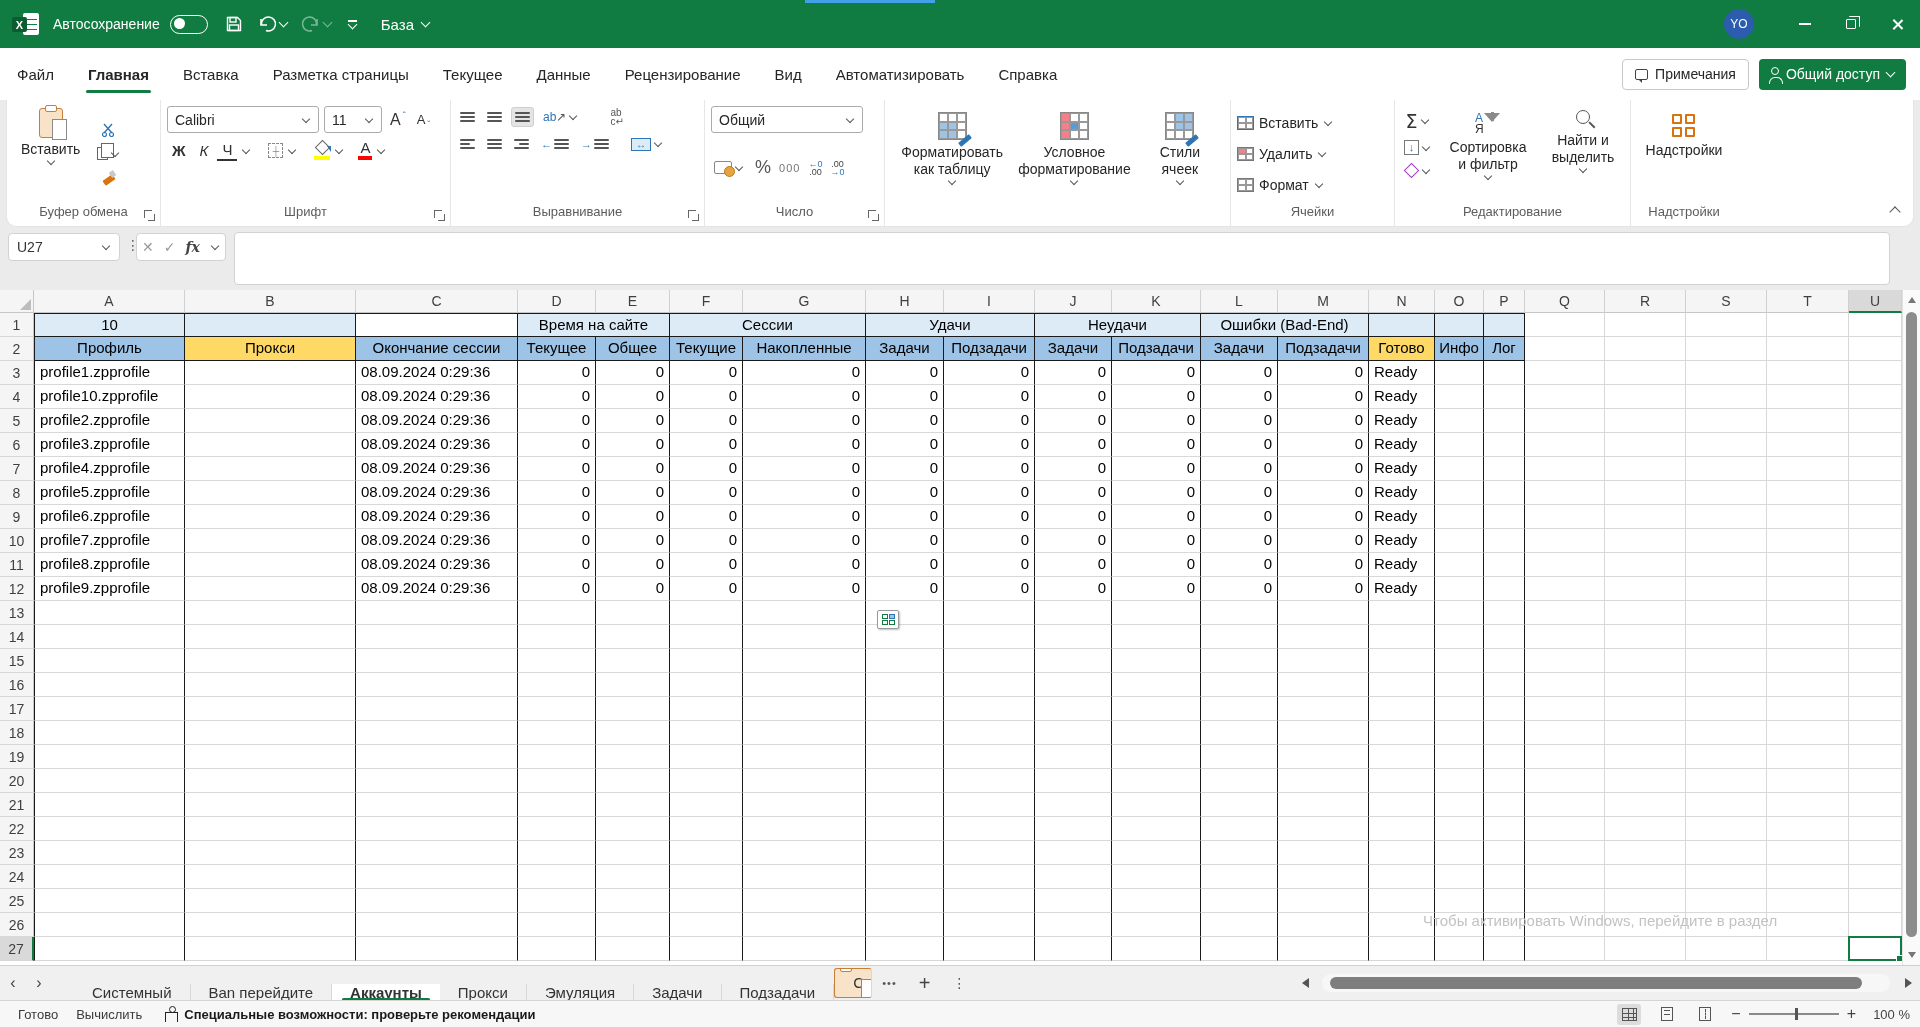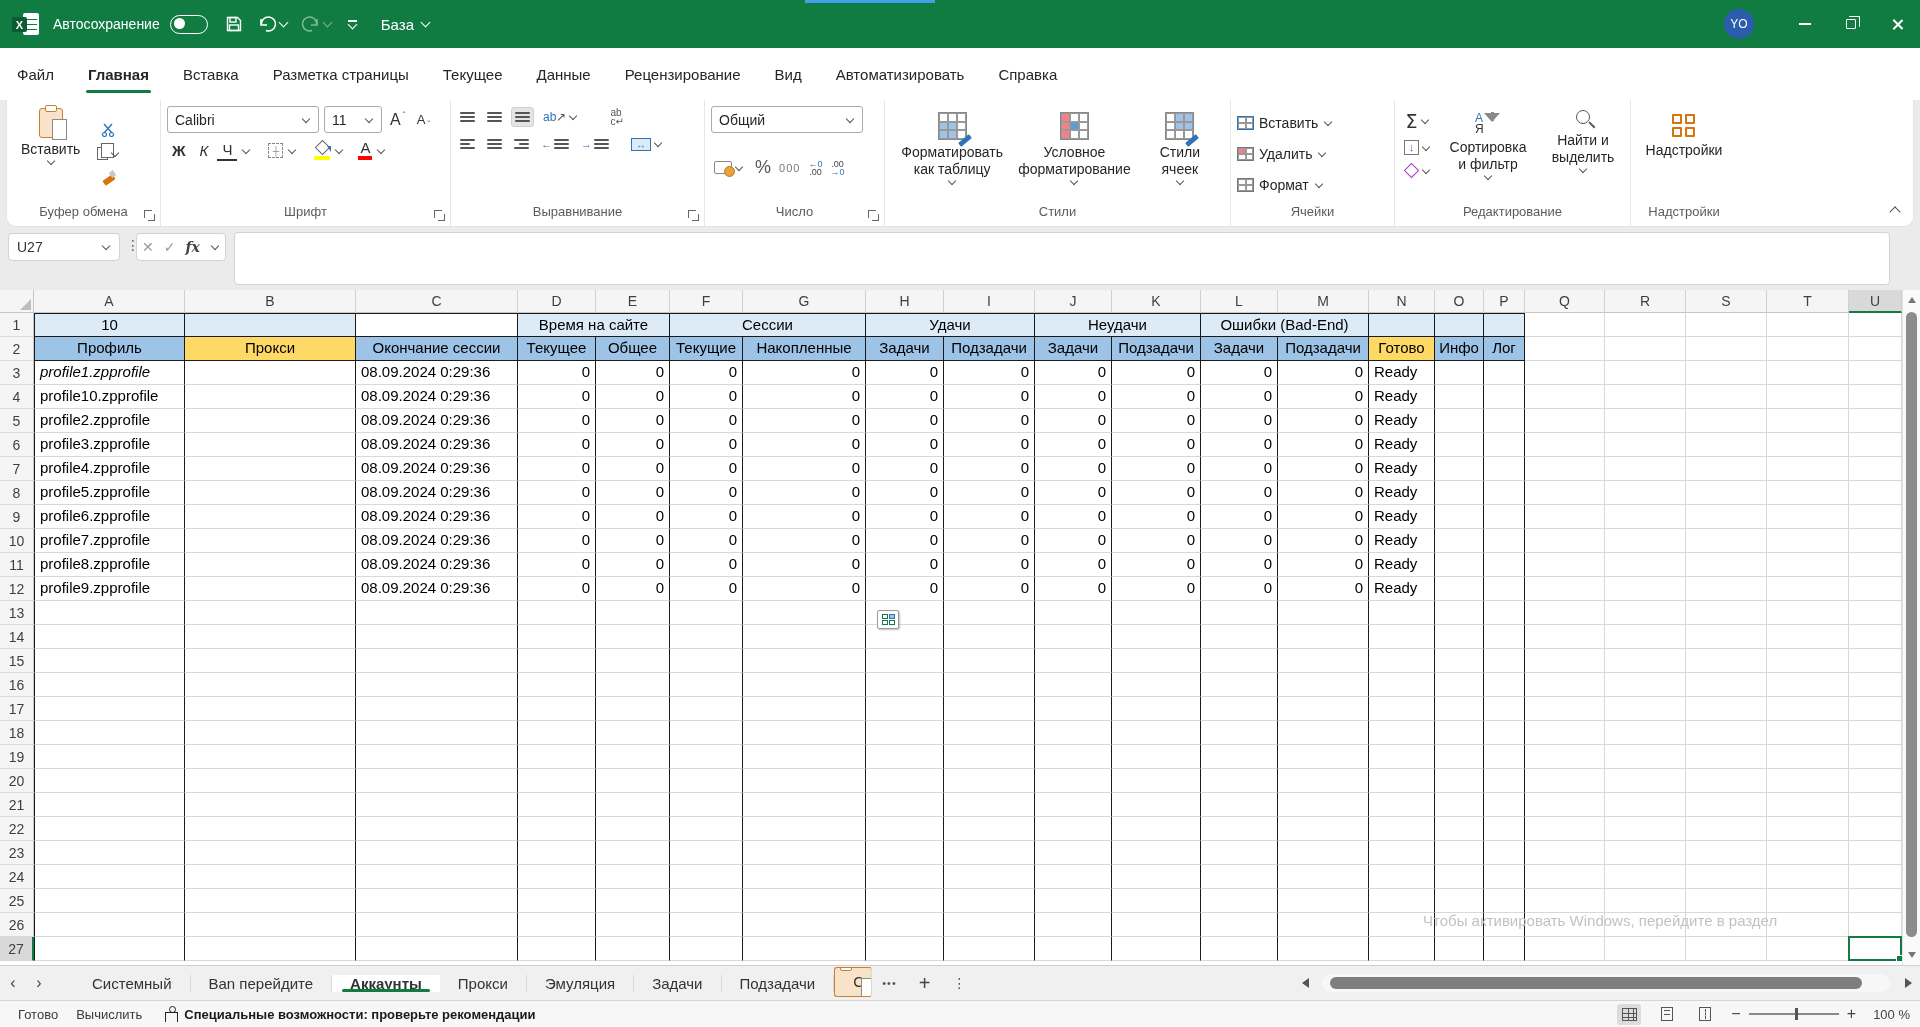--- a/index.html
+++ b/index.html
@@ -151,21 +151,21 @@
   .varr{position:absolute;left:5px;width:0;height:0;border-left:4.5px solid transparent;border-right:4.5px solid transparent}
   .varr.up{top:7px;border-bottom:6px solid #777}
   .varr.dn{bottom:7px;border-top:6px solid #777}
   .watermark{position:absolute;left:1423px;top:600px;color:#B9B9B9;pointer-events:none;z-index:5}
   .watermark .w1{font-size:29px;color:#B5B5B5}
   .watermark .w2{font-size:15px;margin-top:14px;color:#C2C2C2}
 
   
   .tabstrip{height:35px;background:#F0F0F0;display:flex;align-items:center;border-top:1px solid #D0D0D0;position:relative;font-size:15px;color:#333}
   .snav{width:26px;text-align:center;font-size:16px;color:#444}
-  .stabs{display:flex;align-items:center;height:35px;margin-left:22px}
+  .stabs{display:flex;align-items:flex-end;height:35px;margin-left:22px}
   .stab{display:flex;align-items:center;padding:0 18px;position:relative;white-space:nowrap;border-right:1px solid #D8D8D8;cursor:default}
   .stab.active{background:#fff;font-weight:bold;border-right:none}
   .stab.active::after{content:"";position:absolute;left:10px;right:10px;bottom:0;height:3px;background:#107C41;border-radius:2px}
   .stab.clip{max-width:108px;overflow:hidden}
   .tmore{margin:0 10px;color:#555;font-size:11px;letter-spacing:1px}
   .tplus{margin:0 12px;color:#444;font-size:20px;font-weight:300}
   .tdots{margin:0 10px;color:#555;font-size:14px}
   .hscroll{position:absolute;left:1322px;right:30px;top:8px;height:18px;background:#F7F7F7;border-radius:9px}
   .hthumb{position:absolute;left:8px;right:28px;top:3px;height:12px;background:#7E7E7E;border-radius:6px}
   .harr{position:absolute;top:4px;width:0;height:0;border-top:5px solid transparent;border-bottom:5px solid transparent}
@@ -264,20 +264,31 @@
         <div class="mtab active">Главная</div>
         <div class="mtab">Вставка</div>
         <div class="mtab">Разметка страницы</div>
         <div class="mtab">Текущее</div>
         <div class="mtab">Данные</div>
         <div class="mtab">Рецензирование</div>
         <div class="mtab">Вид</div>
         <div class="mtab">Автоматизировать</div>
         <div class="mtab">Справка</div>
       </div>
+    <div class="mb-right">
+      <div class="btn-comments">
+        <span class="comment-g"></span>
+        <span>Примечания</span>
+      </div>
+      <div class="btn-share">
+        <span class="person-g"></span>
+        <span>Общий доступ</span>
+        <span class="cvw"></span>
+      </div>
+    </div>
   </div>
 
   <div class="ribbon">
 
     <div class="rgroup" style="width:154px">
       <div class="gbody">
         <div class="bigbtn">
           <span class="clip"></span>
           <span>Вставить</span>
           <span class="cv"></span>
@@ -493,21 +504,20 @@
               <i class="blue"></i>
               <i class="blue"></i>
               <i></i>
               <i></i>
               <i></i>
             </span>
           <span>Стили ячеек</span>
             <span class="cv"></span>
         </div>
       </div>
-      <div class="glabel">Стили</div>
     </div>
 
     <div class="rgroup" style="width:164px">
       <div class="gbody" style="flex-direction:column;gap:5px;justify-content:center">
         <div class="row-sm">
             <span class="cellico ins">
               <i></i>
               <i></i>
               <i></i>
               <i></i>
@@ -670,21 +680,21 @@
           <div class="c ctr vb hb f-blue" style="width: 49px;">Инфо</div>
           <div class="c ctr vb hb f-blue" style="width: 41px;">Лог</div>
           <div class="c" style="width: 80px;"></div>
           <div class="c" style="width: 81px;"></div>
           <div class="c" style="width: 81px;"></div>
           <div class="c" style="width: 82px;"></div>
           <div class="c" style="width: 53px;"></div>
         </div>
         <div class="grow">
           <div class="rh">3</div>
-          <div class="c txt vb lb" style="width: 151px; font-style: italic;">profile1.zpprofile</div>
+          <div class="c txt vb lb" style="width: 151px;">profile1.zpprofile</div>
           <div class="c vb" style="width: 171px;"></div>
           <div class="c txt vb" style="width: 162px;">08.09.2024 0:29:36</div>
           <div class="c num vb" style="width: 78px;">0</div>
           <div class="c num vb" style="width: 74px;">0</div>
           <div class="c num vb" style="width: 73px;">0</div>
           <div class="c num vb" style="width: 123px;">0</div>
           <div class="c num vb" style="width: 78px;">0</div>
           <div class="c num vb" style="width: 91px;">0</div>
           <div class="c num vb" style="width: 77px;">0</div>
           <div class="c num vb" style="width: 89px;">0</div>

